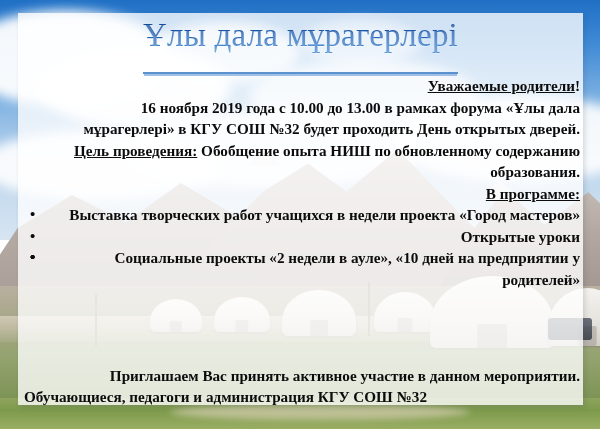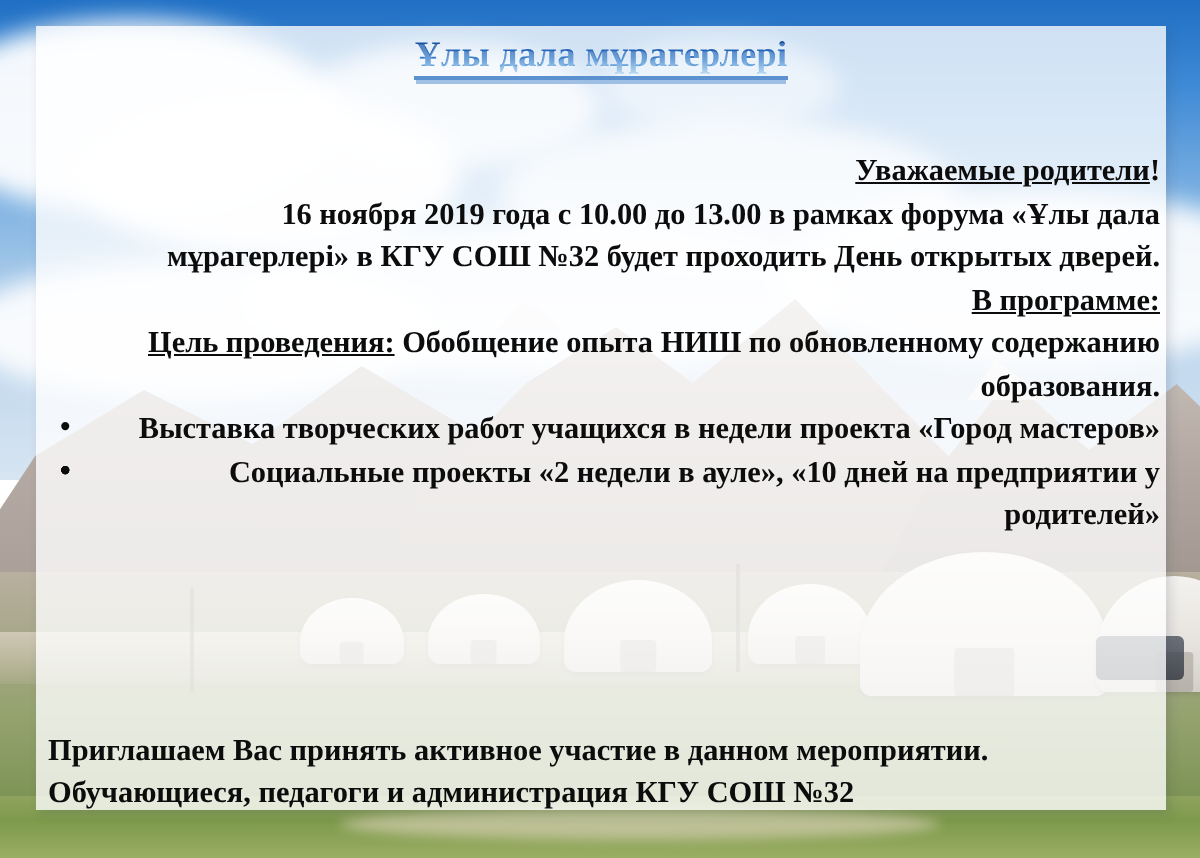--- a/index.html
+++ b/index.html
@@ -148,31 +148,31 @@
   .title-wrap {
     position: absolute;
     left: 18px;
     top: 18px;
     width: 565px;
     text-align: center;
   }
   .title {
     display: inline-block;
     font-family: "Liberation Serif", serif;
-    font-weight: bold;
-    font-size: 18px;
+    font-weight: normal;
+    font-size: 33px;
     line-height: 1.05;
     letter-spacing: .2px;
     background: linear-gradient(to bottom, #0e3f86 0%, #1d5bb0 28%, #3f85cf 60%, #8fc0e8 88%, #cfe3f5 100%);
     -webkit-background-clip: text;
     background-clip: text;
     color: transparent;
     -webkit-text-fill-color: transparent;
     text-shadow: 0 1px 0 rgba(255,255,255,.25);
-    padding-bottom: 1px;
+    padding-bottom: 19px;
     border-bottom: 2px solid #5b91cf;
     box-shadow: 0 3px 0 -1px rgba(150,185,225,.9);
   }
 
   
   .body-text {
     position: absolute;
     left: 24px;
     top: 75px;
     width: 556px;
@@ -208,21 +208,21 @@
     position: absolute;
     left: 24px;
     top: 365px;
     width: 556px;
     font-family: "Liberation Serif", serif;
     font-size: 15.2px;
     font-weight: bold;
     line-height: 21px;
     color: #0c0c0c;
   }
-  .closing .line1 { display: block; text-align: left; }
+  .closing .line1 { display: block; text-align: right; }
   .closing .line2 { display: block; }
 </style>
 </head>
 <body>
 
 <div id="poster">
 
   <div class="bg">
     <div class="sky"></div>
     <div class="cloud c1"></div>
@@ -274,27 +274,27 @@
   <div class="title-wrap">
     <span class="title">Ұлы дала мұрагерлері</span>
   </div>
 
   <div class="body-text">
 
     <p class="para"><span class="u">Уважаемые родители</span><span>!</span></p>
 
     <p class="para indent">16 ноября 2019 года с 10.00 до 13.00 в рамках форума «Ұлы дала мұрагерлері» в КГУ СОШ №32 будет проходить День открытых дверей.</p>
 
+    <p class="para"><span class="u">Цель проведения:</span><span> Обобщение опыта НИШ по обновленному содержанию образования.</span></p>
+
     <p class="para"><span class="u">В программе:</span></p>
-
-    <p class="para"><span class="u">Цель проведения:</span><span> Обобщение опыта НИШ по обновленному содержанию образования.</span></p>
 
     <ul class="program">
       <li><span class="bullet">•</span><span>Выставка творческих работ учащихся в недели проекта «Город мастеров»</span></li>
-      <li><span class="bullet">•</span></li>
+      <li><span class="bullet">•</span><span>Открытые уроки</span></li>
       <li><span class="bullet">•</span></li>
       <li><span class="bullet">•</span></li>
       <li><span class="bullet">•</span><span>Социальные проекты «2 недели в ауле», «10 дней на предприятии у родителей»</span></li>
     </ul>
   </div>
 
   <div class="closing">
     <span class="line1">Приглашаем Вас принять активное участие в данном мероприятии.</span>
     <span class="line2">Обучающиеся, педагоги и администрация КГУ СОШ №32</span>
   </div>

